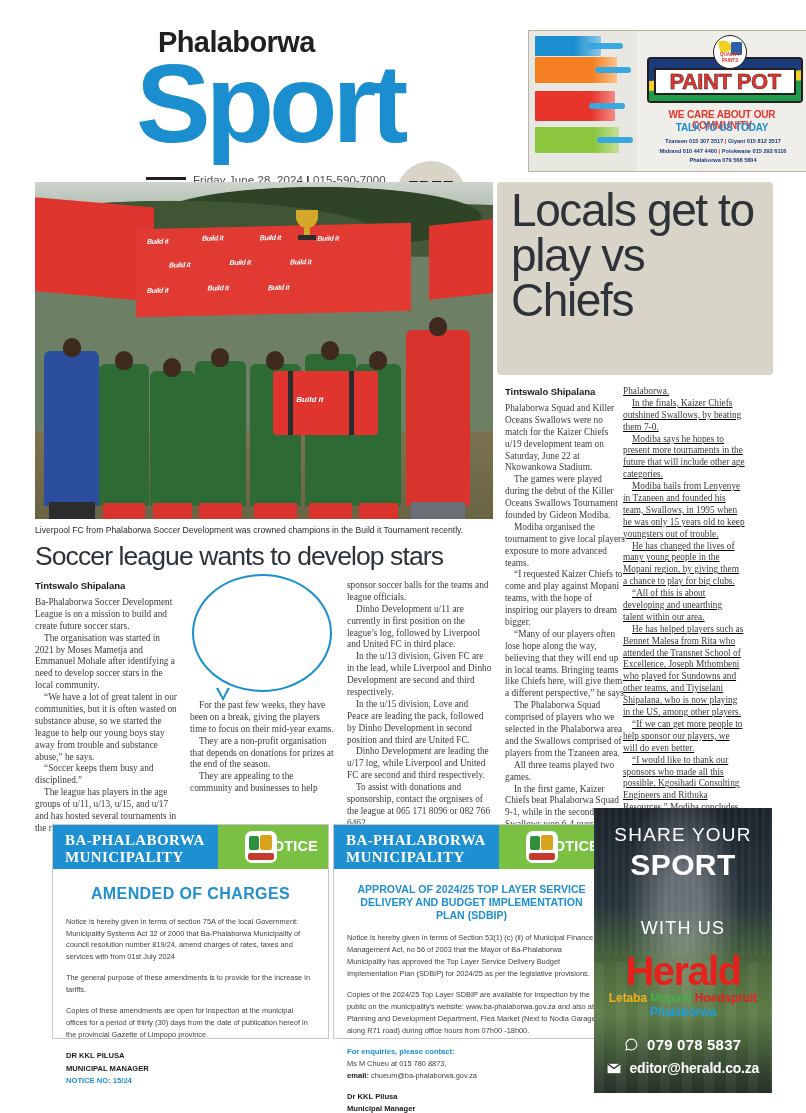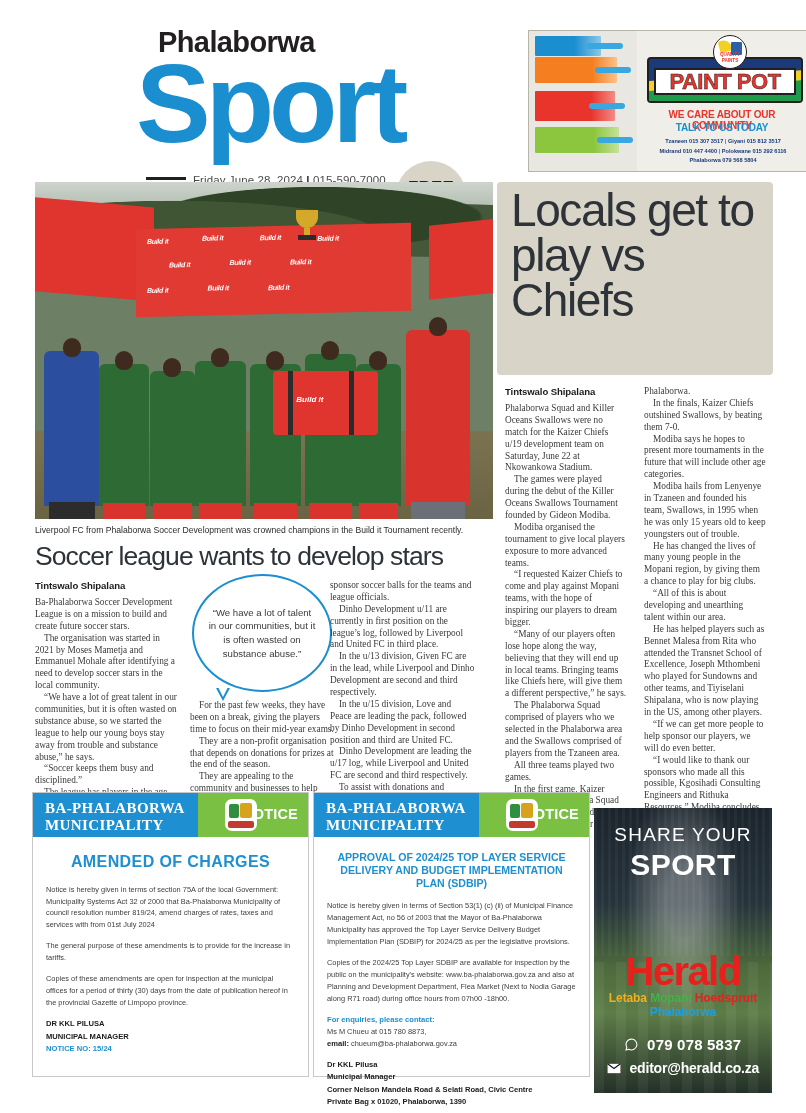--- a/index.html
+++ b/index.html
@@ -165,21 +165,21 @@
   .lead-head h1 {
     position: absolute; left: 14px; top: 6px; right: 8px;
     font-size: 46px; font-weight: 400; color: #2d3338;
     line-height: 0.98; letter-spacing: -1.4px;
   }
 
   
   .lead-cols { position: absolute; left: 505px; top: 386px; width: 262px; height: 400px; }
   .lead-col { position: absolute; top: 0; width: 122px; }
   .lead-col.c1 { left: 0; }
-  .lead-col.c2 { left: 139px; }
+  .lead-col.c2 { left: 118px; text-decoration: underline; }
   .byline {
     font-size: 9.6px; font-weight: 700; color: #1b1b1b;
     letter-spacing: -0.1px; margin-bottom: 6px;
   }
   .body-serif {
     font-family: "Liberation Serif", serif;
     font-size: 9.3px; line-height: 1.28; color: #3a3a3a; text-align: left;
   }
   .body-serif p { margin: 0; text-indent: 9px; }
   .body-serif p.noind { text-indent: 0; }
@@ -190,21 +190,21 @@
     font-size: 26.5px; font-weight: 400; color: #2d3338;
     letter-spacing: -0.9px; line-height: 1;
   }
   .sec-rule {
     position: absolute; left: 35px; top: 573px; width: 460px; height: 1px; background: #ffffff;
   }
   .sec-cols { position: absolute; left: 35px; top: 580px; width: 460px; height: 215px; }
   .sec-col { position: absolute; top: 0; width: 145px; }
   .sec-col.s1 { left: 0; }
   .sec-col.s2 { left: 155px; }
-  .sec-col.s3 { left: 295px; }
+  .sec-col.s3 { left: 312px; }
   .pullquote {
     position: relative; width: 140px; height: 118px;
     border: 2.6px solid #1b8ed0; border-radius: 50%;
     display: flex; align-items: center; justify-content: center;
     margin: -6px 0 8px 2px;
   }
   .pullquote span {
     display: block; text-align: center; font-size: 9.6px; color: #3a3a3a;
     line-height: 1.42; padding: 0 14px;
   }
@@ -214,22 +214,22 @@
     border-top: 13px solid #1b8ed0;
   }
   .pq-tail::after {
     content: ""; position: absolute; left: -5px; top: -14px; width: 0; height: 0;
     border-left: 5px solid transparent; border-right: 5px solid transparent;
     border-top: 10px solid #ffffff;
   }
 
   
   .notice {
-    position: absolute; top: 792px; width: 277px; height: 285px;
-    border: 1px solid #c8c8c8; background: #fff;
+    position: absolute; top: 824px; width: 277px; height: 215px;
+    border: 1px solid #c8c8c8; background: #fff; margin-left: 20px;
   }
   .notice.n1 { left: 32px; }
   .notice.n2 { left: 313px; }
   .n-header { position: relative; height: 44px; background: #1e8fd0; }
   .n-header .ttl {
     position: absolute; left: 12px; top: 7px;
     font-family: "Liberation Serif", serif;
     font-size: 15px; font-weight: 700; color: #fff;
     line-height: 1.12; letter-spacing: 0.4px;
   }
@@ -461,21 +461,20 @@
       <div class="body-serif">
         <p class="noind">Ba-Phalaborwa Soccer Development League is on a mission to build and create future soccer stars.</p>
         <p>The organisation was started in 2021 by Moses Mametja and Emmanuel Mohale after identifying a need to develop soccer stars in the local community.</p>
         <p>“We have a lot of great talent in our communities, but it is often wasted on substance abuse, so we started the league to help our young boys stay away from trouble and substance abuse,” he says.</p>
         <p>“Soccer keeps them busy and disciplined.”</p>
         <p>The league has players in the age groups of u/11, u/13, u/15, and u/17 and has hosted several tournaments in the region.</p>
       </div>
     </div>
     <div class="sec-col s2">
       <div class="pullquote">
-        <span>“We have a lot of talent in our communities, but it is often wasted on substance abuse.”</span>
         <div class="pq-tail"></div>
       </div>
       <div class="body-serif">
         <p>For the past few weeks, they have been on a break, giving the players time to focus on their mid-year exams.</p>
         <p>They are a non-profit organisation that depends on donations for prizes at the end of the season.</p>
         <p>They are appealing to the community and businesses to help</p>
       </div>
     </div>
     <div class="sec-col s3">
       <div class="body-serif">
@@ -555,20 +554,21 @@
       </div>
     </div>
   </div>
 
   <div class="herald">
     <div class="h-bg"></div>
     <div class="h-stands"></div>
     <div class="h-field"></div>
     <div class="h-l1">SHARE YOUR</div>
     <div class="h-l2">SPORT</div>
+    <div class="h-l4">WITH US</div>
     <div class="h-logo">Herald</div>
     <div class="h-towns">
       <span class="t1">Letaba</span>
       <span class="t2">Mopani</span>
       <span class="t3">Hoedspruit</span>
       <span class="t4">Phalaborwa</span>
     </div>
     <div class="h-phone">
       <span class="h-ic">
         <svg width="13" height="13" viewBox="0 0 24 24">

